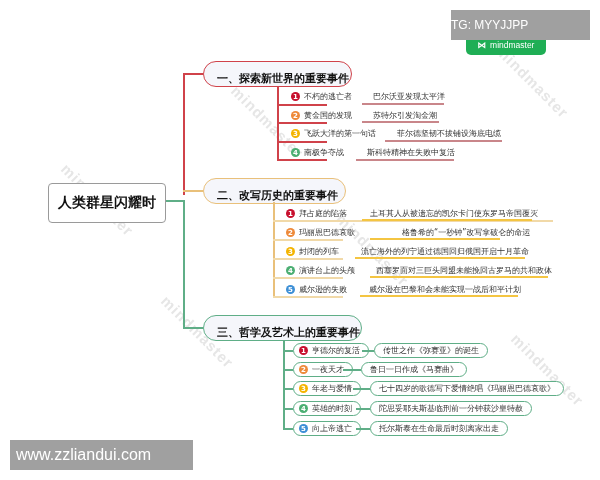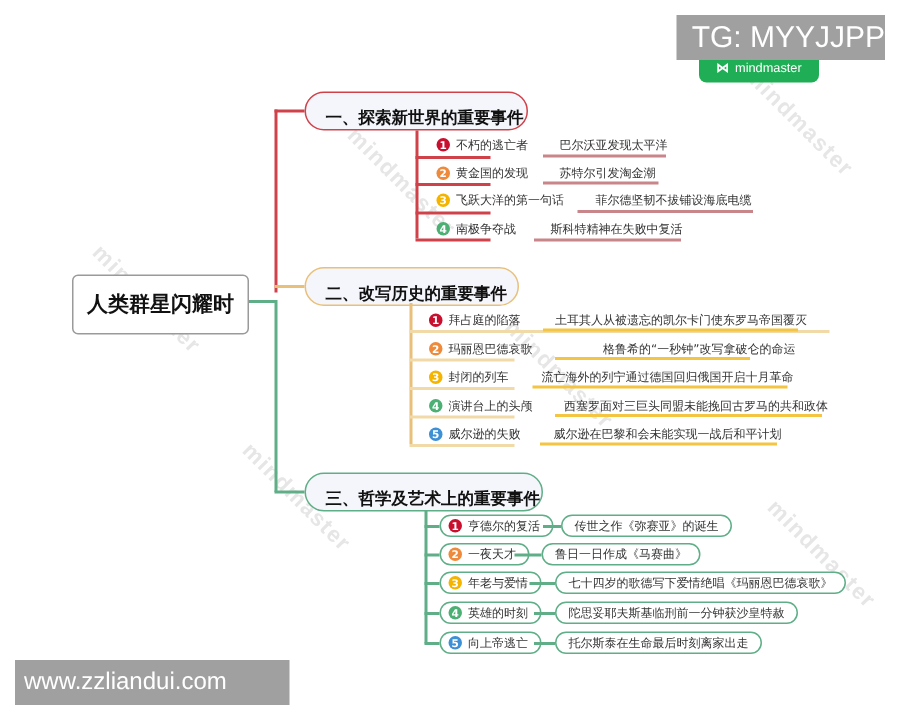--- a/index.html
+++ b/index.html
@@ -6,21 +6,21 @@
   body{width:600px;height:480px;position:relative;overflow:hidden;background:#ffffff;font-family:"DejaVu Sans","Liberation Sans",sans-serif;}
   .wm{position:absolute;color:#e6e6e6;font-size:15px;font-weight:bold;transform:rotate(45deg);transform-origin:left top;white-space:nowrap;letter-spacing:1px;font-family:"Liberation Sans",sans-serif;}
   .root{position:absolute;left:48px;top:183px;width:118px;height:40px;border:1.5px solid #9a9a9a;border-radius:4px;background:#fff;display:flex;align-items:center;justify-content:center;font-size:14px;font-weight:bold;color:#111;box-sizing:border-box;}
   .pill{position:absolute;height:26px;border-radius:14px;background:#f5f6fb;display:flex;align-items:flex-end;padding-left:13px;box-sizing:border-box;font-size:11px;font-weight:bold;color:#111;white-space:nowrap;}
   .line{position:absolute;}
   .num{display:inline-flex;width:9px;height:9px;border-radius:50%;color:#fff;font-size:7px;align-items:center;justify-content:center;font-weight:bold;margin-right:4px;flex-shrink:0;}
   .item{position:absolute;display:flex;align-items:center;font-size:8px;color:#333;white-space:nowrap;}
   .detail{position:absolute;font-size:8px;color:#333;white-space:nowrap;}
   .ul{position:absolute;height:2px;}
   .gbox{position:absolute;height:15px;border:1.5px solid #5fae87;border-radius:9px;background:#fff;box-sizing:border-box;display:flex;align-items:center;padding:0 8px 0 5px;font-size:8px;color:#333;white-space:nowrap;}
-  .tg{position:absolute;left:451px;top:10px;width:139px;height:30px;background:#a0a0a0;color:#fff;font-family:"Liberation Sans",sans-serif;font-size:20px;display:flex;align-items:center;justify-content:flex-end;}
+  .tg{position:absolute;left:451px;top:10px;width:139px;height:30px;background:#a0a0a0;color:#fff;font-family:"Liberation Sans",sans-serif;font-size:12px;display:flex;align-items:center;justify-content:flex-start;}
   .mm{position:absolute;left:466px;top:34px;width:80px;height:21px;background:#1fae55;border-radius:0 0 5px 5px;color:#fff;font-size:8.5px;display:flex;align-items:center;justify-content:center;font-family:"Liberation Sans",sans-serif;}
   .site{position:absolute;left:10px;top:440px;width:183px;height:30px;background:#a0a0a0;color:#fff;font-family:"Liberation Sans",sans-serif;font-size:16px;display:flex;align-items:center;padding-left:6px;box-sizing:border-box;}
 </style>
 </head>
 <body>
 
 <div class="wm" style="left:70px;top:160px;">mindmaster</div>
 <div class="wm" style="left:240px;top:82px;">mindmaster</div>
 <div class="wm" style="left:505px;top:42px;">mindmaster</div>
 <div class="wm" style="left:170px;top:292px;">mindmaster</div>

